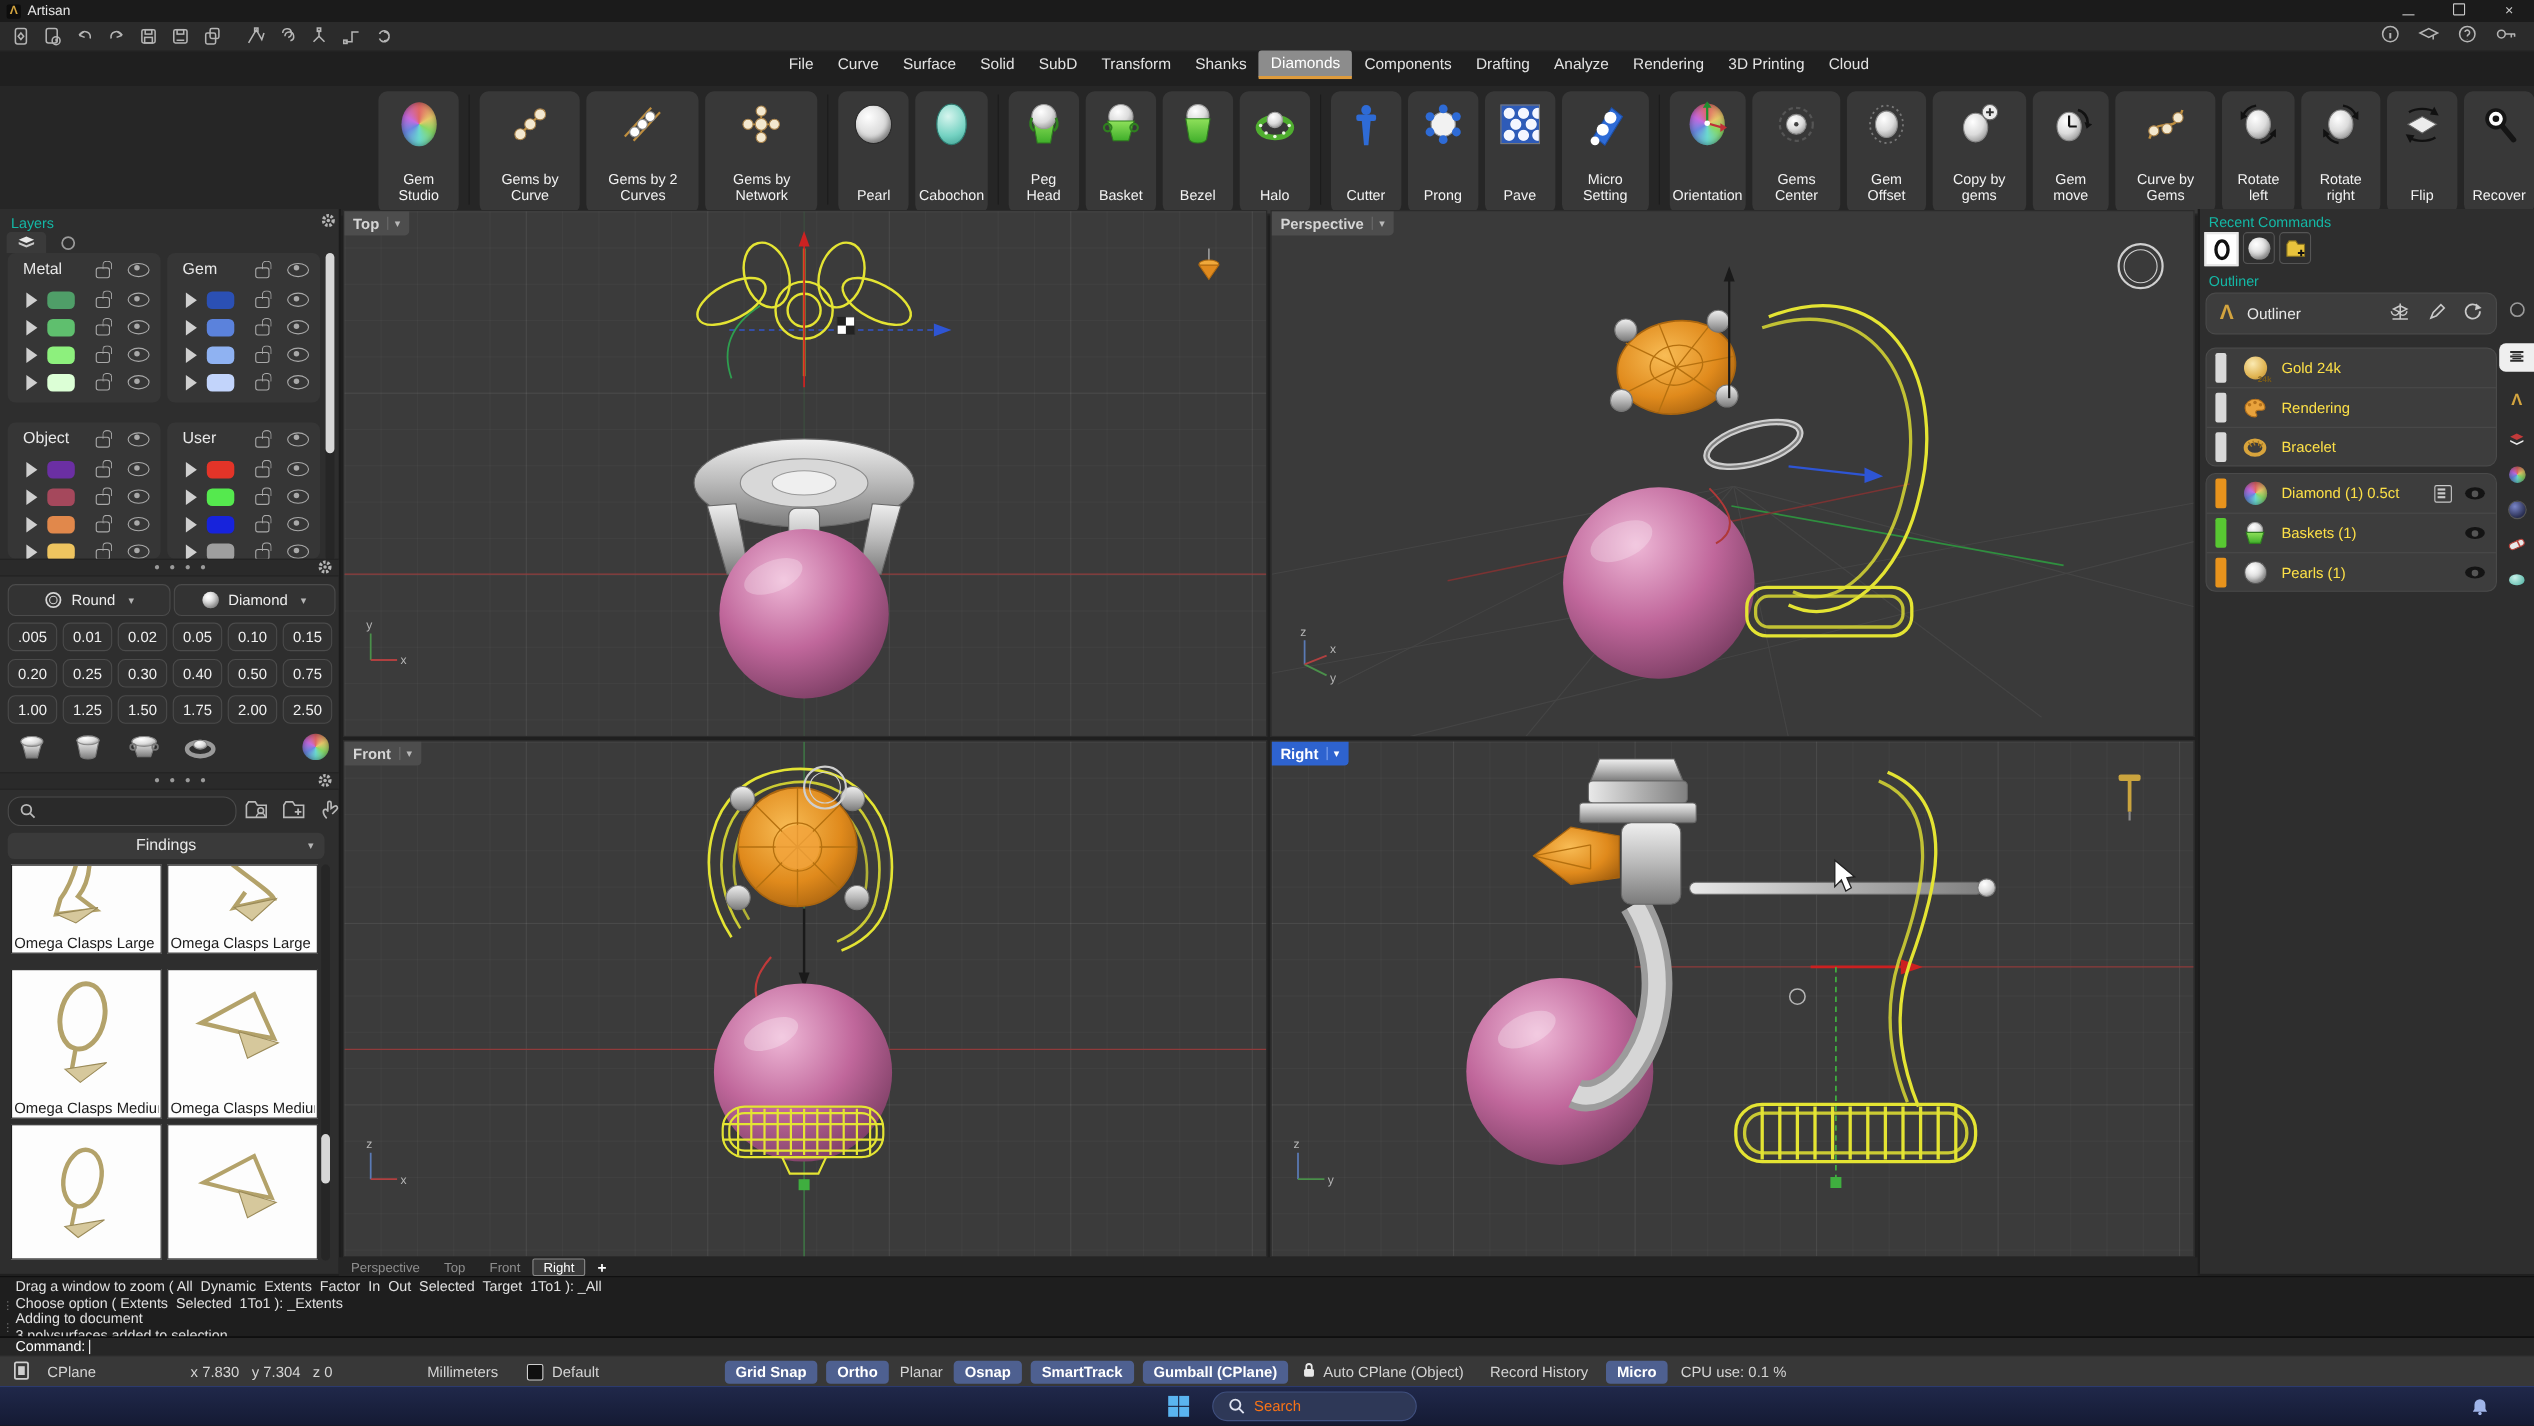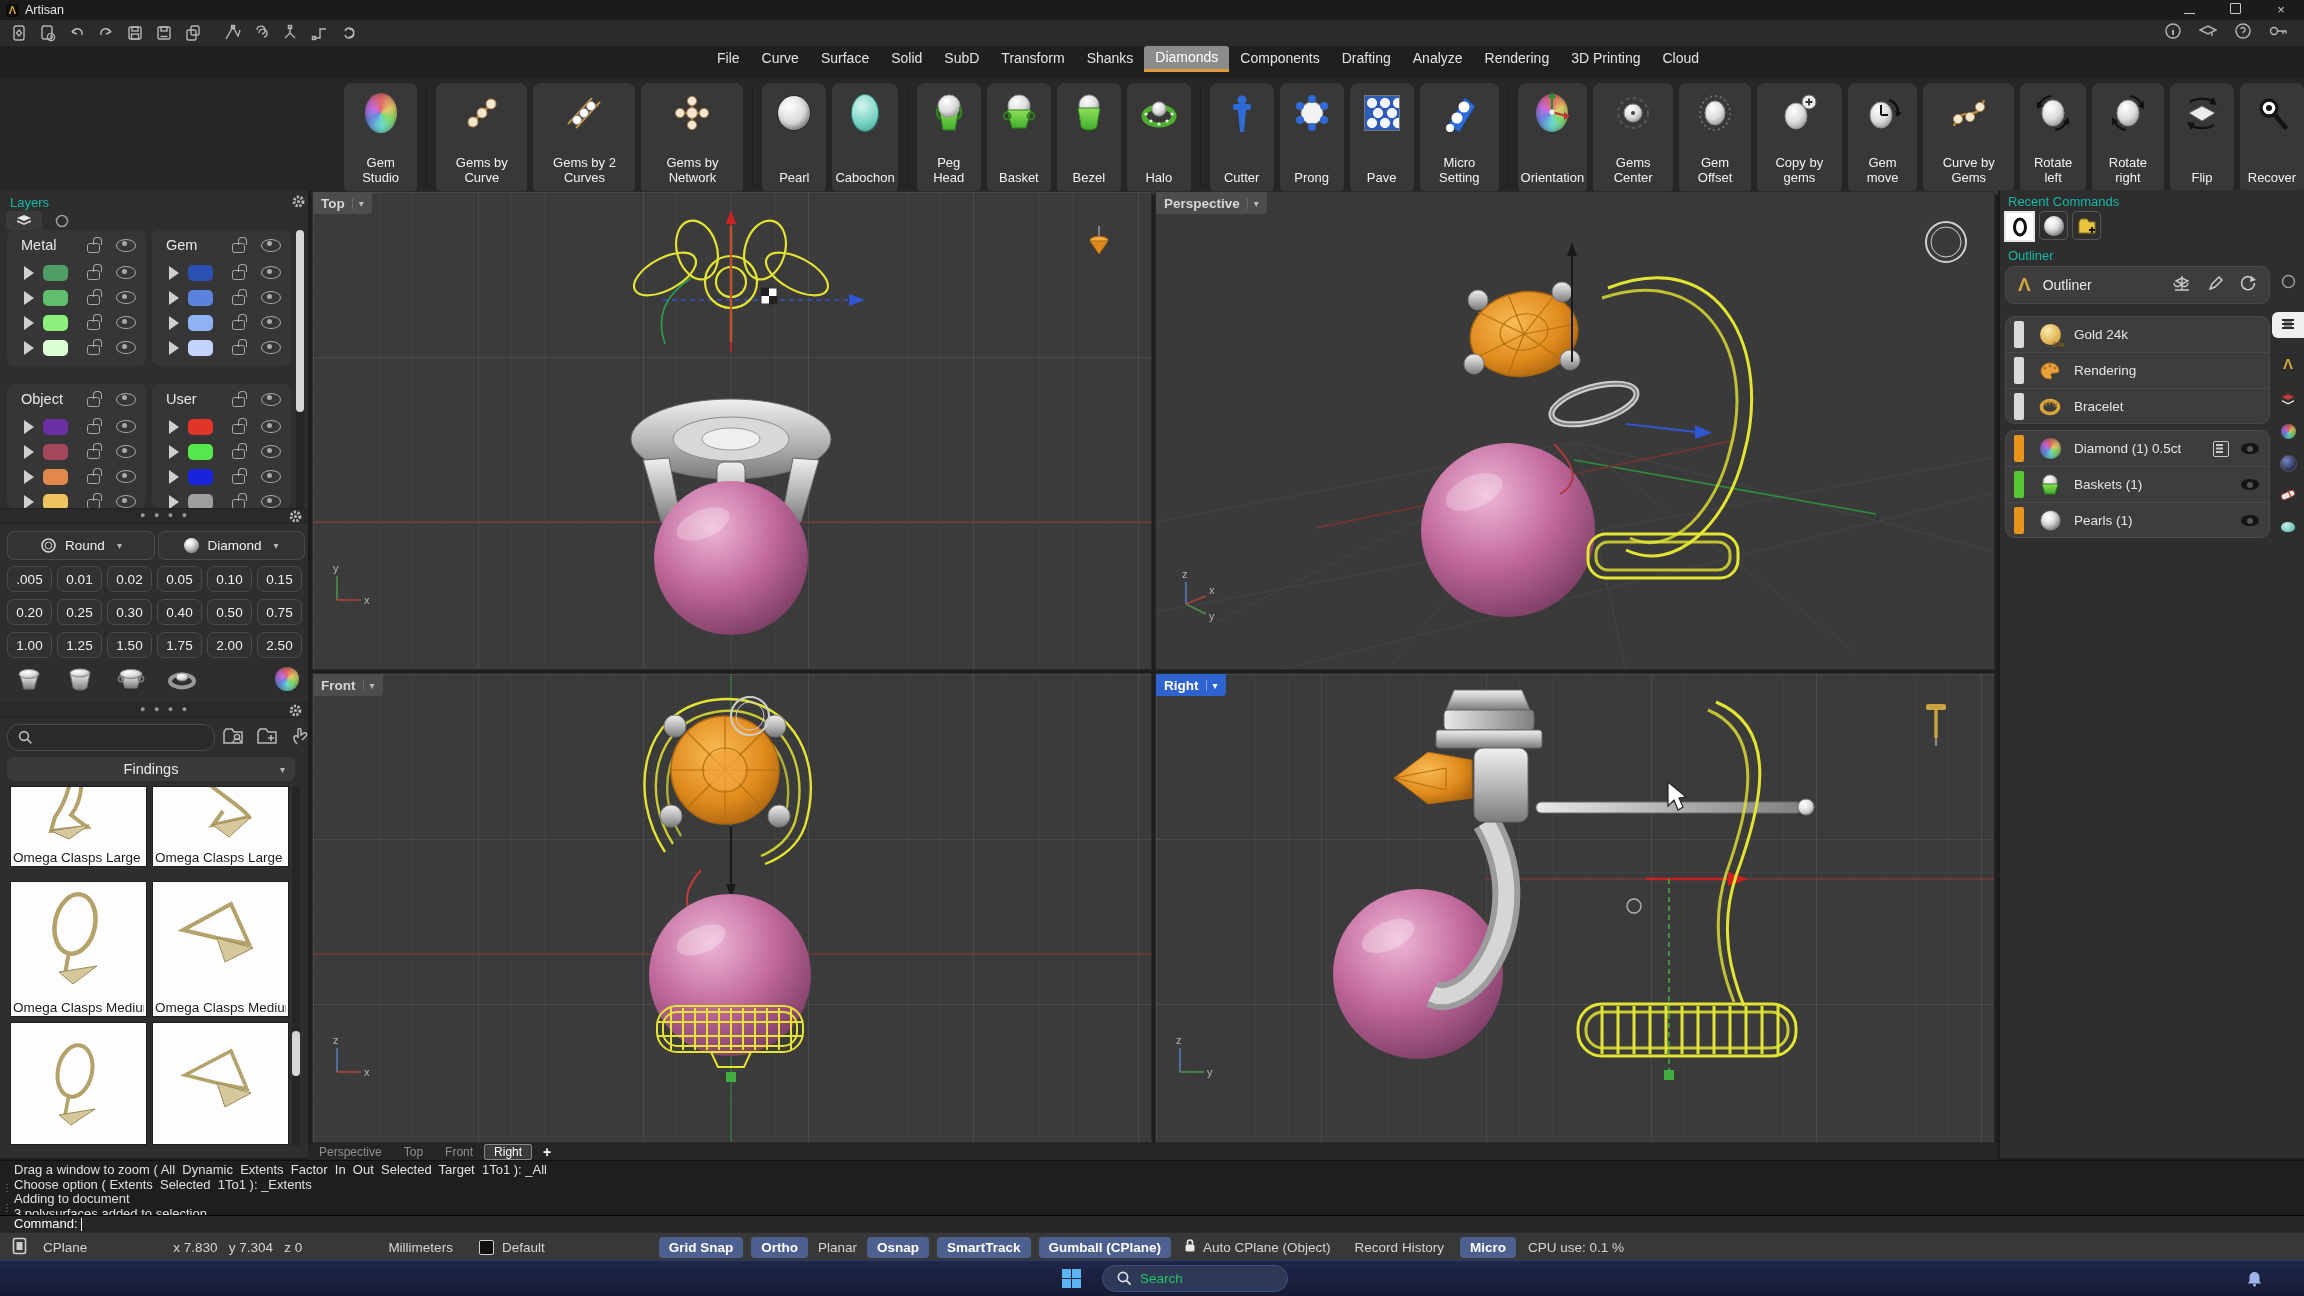--- a/index.html
+++ b/index.html
@@ -89,21 +89,21 @@
   .vtab{padding:0 11px;}
   .vtab.activetab{color:#fff;background:#3b3b3b;border:1px solid #8a8a8a;border-radius:2px;padding:0 9px;line-height:14px;}
   .vtab.plus{color:#fff;font-weight:bold;font-size:14px;}
   .scene{position:absolute;left:0;top:0;}
   
   .rightpanel{left:1998px;top:190px;width:306px;height:968px;background:#2e2e2e;border-left:2px solid #1c1c1c;box-sizing:border-box;}
   .rcard{position:absolute;background:#3d3d3d;border:1px solid #4a4a4a;border-radius:9px;box-sizing:border-box;}
   .orow{display:flex;align-items:center;height:35px;border-bottom:1px solid #4a4a4a;}
   .orow:last-child{border-bottom:none;}
   .obar{width:10px;height:27px;border-radius:2px;margin:0 12px 0 8px;flex:none;}
-  .olabel{font-size:13.5px;color:#e5e5e5;margin-left:12px;}
+  .olabel{font-size:13.5px;color:#fde047;margin-left:12px;}
   .oeye{width:18px;height:11px;background:#141414;border-radius:50%;position:relative;flex:none;margin-right:10px;}
   .oeye::after{content:"";position:absolute;left:5.5px;top:2.5px;width:6px;height:6px;border-radius:50%;background:#555;}
   .olist{width:14px;height:14px;border:1.5px solid #c9c9c9;border-radius:2px;margin-left:auto;margin-right:12px;position:relative;flex:none;}
   .olist::after{content:"";position:absolute;left:2px;top:2.5px;width:7px;height:1.5px;background:#c9c9c9;box-shadow:0 3.5px 0 #c9c9c9,0 7px 0 #c9c9c9;}
   .oico{width:24px;height:24px;display:flex;align-items:center;justify-content:center;flex:none;margin-left:14px;position:relative;}
   .strip{left:2272px;top:190px;width:32px;height:968px;background:#2e2e2e;}
   .stab{position:absolute;left:0;width:32px;height:26px;display:flex;align-items:center;justify-content:center;}
   .stab.active{background:#efefef;border-radius:6px 0 0 6px;}
   
   .cmdarea{left:0;top:1160px;width:2304px;height:72px;background:#1e1e1e;border-top:1px solid #101010;}
@@ -112,21 +112,21 @@
   .caret{display:inline-block;width:1.5px;height:13px;background:#fff;margin-left:3px;}
   .grip{position:absolute;left:2px;color:#787878;font-size:10px;line-height:9px;}
   .statusbar{left:0;top:1232px;width:2304px;height:28px;background:#383838;border-top:1px solid #2a2a2a;display:flex;align-items:center;font-size:13.5px;color:#d4d4d4;}
   .pill{padding:3px 10px;border-radius:4px;font-weight:bold;color:#fff;background:#4e6090;margin-left:8px;white-space:nowrap;}
   .sitem{white-space:nowrap;}
   .chk{width:13px;height:13px;background:#101010;border:1.5px solid #cfcfcf;border-radius:2px;}
   
   .taskbar{left:0;top:1260px;width:2304px;height:36px;background:linear-gradient(#20284a,#141a33);border-top:1px solid #2c3a6e;}
   .winlogo{position:absolute;left:1062px;top:8px;width:19px;height:19px;display:grid;grid-template-columns:9px 9px;grid-auto-rows:9px;gap:1px;}
   .winlogo span{background:#5ab4f0;}
-  .searchpill{position:absolute;left:1102px;top:4px;width:186px;height:27px;background:#2e3857;border:1px solid #40507f;border-radius:14px;display:flex;align-items:center;color:#22c55e;font-size:13.5px;gap:8px;padding-left:14px;box-sizing:border-box;}
+  .searchpill{position:absolute;left:1102px;top:4px;width:186px;height:27px;background:#2e3857;border:1px solid #40507f;border-radius:14px;display:flex;align-items:center;color:#f97316;font-size:13.5px;gap:8px;padding-left:14px;box-sizing:border-box;}
   .traybell{position:absolute;left:2246px;top:9px;}
 </style>
 </head>
 <body>
 
 <svg width="0" height="0" style="position:absolute">
   <defs>
     <radialGradient id="gPearl" cx="38%" cy="30%" r="75%">
       <stop offset="0%" stop-color="#eeb7d6"></stop>
         <stop offset="55%" stop-color="#c0679b"></stop>

